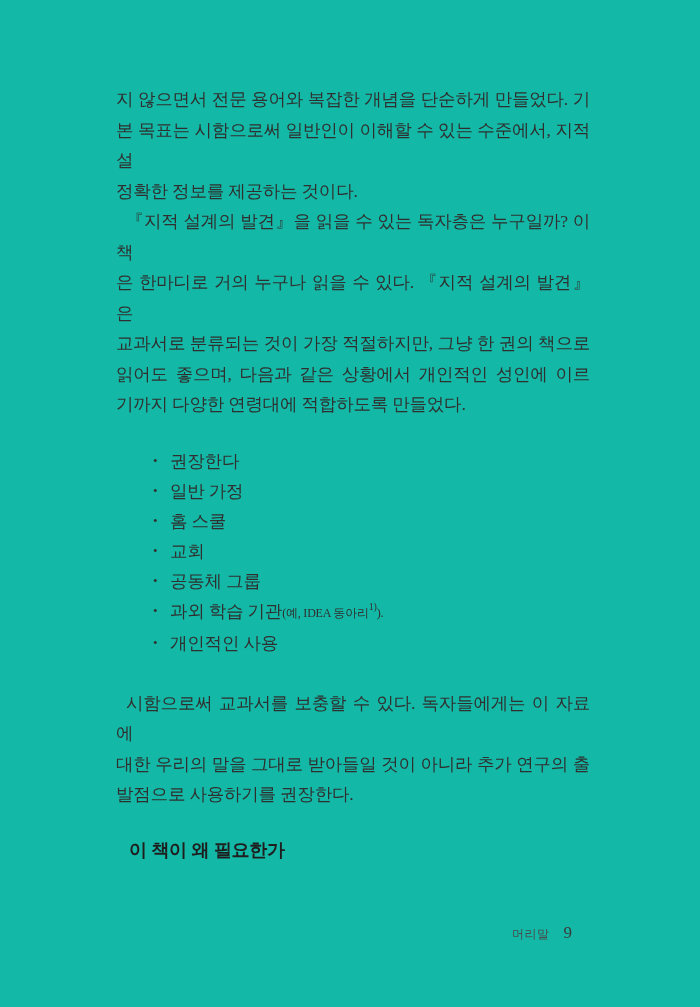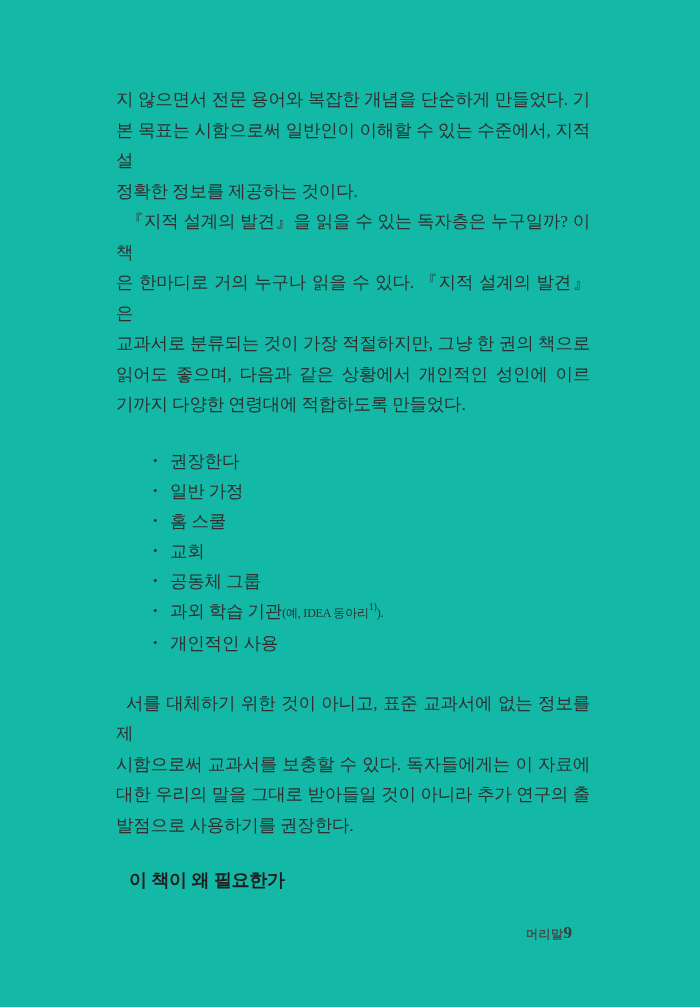--- a/index.html
+++ b/index.html
@@ -79,21 +79,21 @@
     color: #1e1e1e;
     margin: 25px 0 0 13px;
     letter-spacing: -0.3px;
   }
   .footer {
     position: absolute;
     top: 923px;
     right: 128px;
     display: flex;
     align-items: baseline;
-    font-weight: bold;
+    gap: 14px;
   }
   .running-head {
     font-family: "Liberation Sans", "DejaVu Sans", sans-serif;
     font-size: 12px;
     color: #4a4a4a;
     letter-spacing: 0.5px;
   }
   .page-num {
     font-family: "Liberation Serif", "DejaVu Serif", serif;
     font-size: 17px;
@@ -146,21 +146,20 @@
         <span class="dot">•</span>
         <span>과외 학습 기관</span><span class="paren">(예, IDEA 동아리</span><sup class="fn-sup">1)</sup><span class="paren">).</span>
       </li>
       <li class="bullet-item">
         <span class="dot">•</span>
         <span>개인적인 사용</span>
       </li>
     </ul>
 
     <section class="para p3 indent-first">
-      <div class="ln">서를 대체하기 위한 것이 아니고, 표준 교과서에 없는 정보를 제</div>
       <div class="ln">시함으로써 교과서를 보충할 수 있다. 독자들에게는 이 자료에</div>
       <div class="ln">대한 우리의 말을 그대로 받아들일 것이 아니라 추가 연구의 출</div>
       <div class="ln last">발점으로 사용하기를 권장한다.</div>
     </section>
 
     <h2 class="heading">이 책이 왜 필요한가</h2>
 
   </main>
 
   <footer class="footer">

